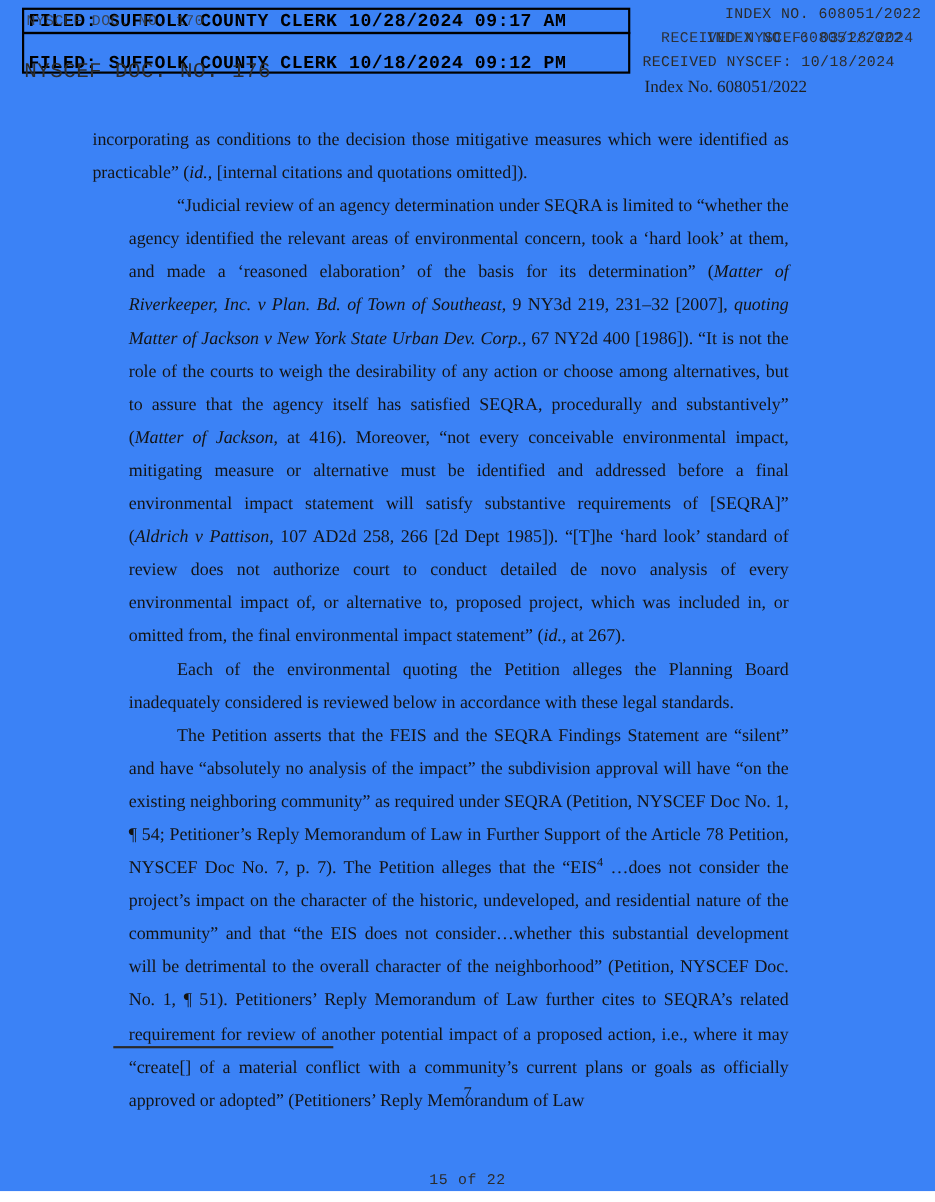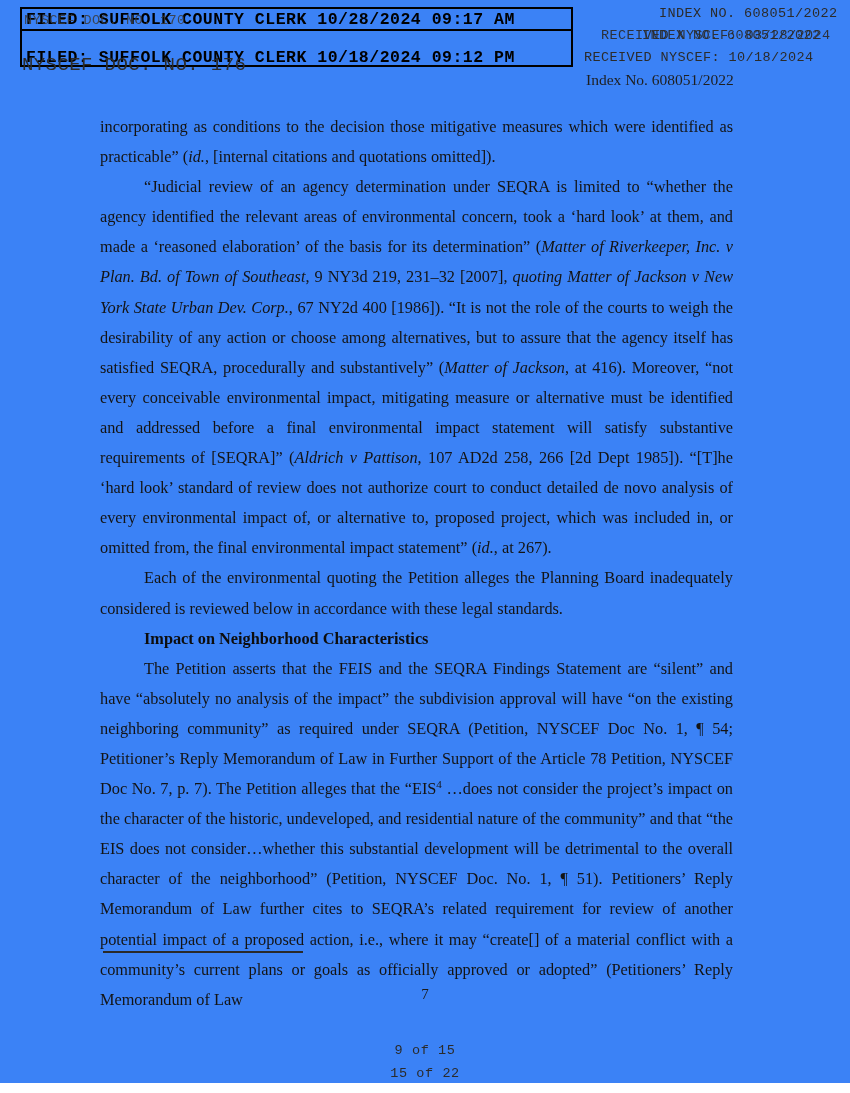--- a/index.html
+++ b/index.html
@@ -103,33 +103,33 @@
     left: 586px;
     top: 71px;
     font-size: 15.5px;
     color: #1f1f1f;
     white-space: nowrap;
   }
 
   
   .body-block {
     position: absolute;
-    left: 100px;
+    left: 84px;
     top: 112px;
     width: 633px;
   }
   .para {
     font-size: 16.3px;
     line-height: 30.1px;
     text-align: justify;
     text-justify: inter-word;
     margin: 0;
     color: #141414;
   }
-  .para.indent { text-indent: 44px; }
+  .para.indent { text-indent: 44px; margin-left: 33px; }
   .para i, .para em { font-style: italic; }
 
   .heading {
     font-size: 16.3px;
     line-height: 30.1px;
     font-weight: bold;
     margin: 0;
     text-indent: 44px;
     color: #0d0d0d;
   }
@@ -212,26 +212,24 @@
   <div class="runhead-right">Index No. 608051/2022</div>
 
   <div class="body-block">
 
     <p class="para"><span>incorporating as conditions to the decision those mitigative measures which were identified as practicable” (</span><i>id.</i><span>, [internal citations and quotations omitted]).</span></p>
 
     <p class="para indent"><span>“Judicial review of an agency determination under SEQRA is limited to “whether the agency identified the relevant areas of environmental concern, took a ‘hard look’ at them, and made a ‘reasoned elaboration’ of the basis for its determination” (</span><i>Matter of Riverkeeper, Inc. v Plan. Bd. of Town of Southeast</i><span>, 9 NY3d 219, 231–32 [2007], </span><i>quoting Matter of Jackson v New York State Urban Dev. Corp.</i><span>, 67 NY2d 400 [1986]). “It is not the role of the courts to weigh the desirability of any action or choose among alternatives, but to assure that the agency itself has satisfied SEQRA, procedurally and substantively” (</span><i>Matter of Jackson</i><span>, at 416). Moreover, “not every conceivable environmental impact, mitigating measure or alternative must be identified and addressed before a final environmental impact statement will satisfy substantive requirements of [SEQRA]” (</span><i>Aldrich v Pattison</i><span>, 107 AD2d 258, 266 [2d Dept 1985]). “[T]he ‘hard look’ standard of review does not authorize court to conduct detailed de novo analysis of every environmental impact of, or alternative to, proposed project, which was included in, or omitted from, the final environmental impact statement” (</span><i>id.</i><span>, at 267).</span></p>
 
     <p class="para indent">Each of the environmental quoting the Petition alleges the Planning Board inadequately considered is reviewed below in accordance with these legal standards.</p>
 
-    <p class="heading">Impact on Neighborhood Characteristics</p>
 
     <p class="para indent"><span>The Petition asserts that the FEIS and the SEQRA Findings Statement are “silent” and have “absolutely no analysis of the impact” the subdivision approval will have “on the existing neighboring community” as required under SEQRA (Petition, NYSCEF Doc No. 1, ¶ 54; Petitioner’s Reply Memorandum of Law in Further Support of the Article 78 Petition, NYSCEF Doc No. 7, p. 7). The Petition alleges that the “EIS</span><sup>4</sup><span> …does not consider the project’s impact on the character of the historic, undeveloped, and residential nature of the community” and that “the EIS does not consider…whether this substantial development will be detrimental to the overall character of the neighborhood” (Petition, NYSCEF Doc. No. 1, ¶ 51). Petitioners’ Reply Memorandum of Law further cites to SEQRA’s related requirement for review of another potential impact of a proposed action, i.e., where it may “create[] of a material conflict with a community’s current plans or goals as officially approved or adopted” (Petitioners’ Reply Memorandum of Law</span></p>
   </div>
 
   <div class="footnote-rule"></div>
 
   <div class="page-number">7</div>
 
-  <div class="pagination pagination-a">9 of 15</div>
 
   <div class="pagination pagination-b">15 of 22</div>
 
 </div>
 
 </body></html>

